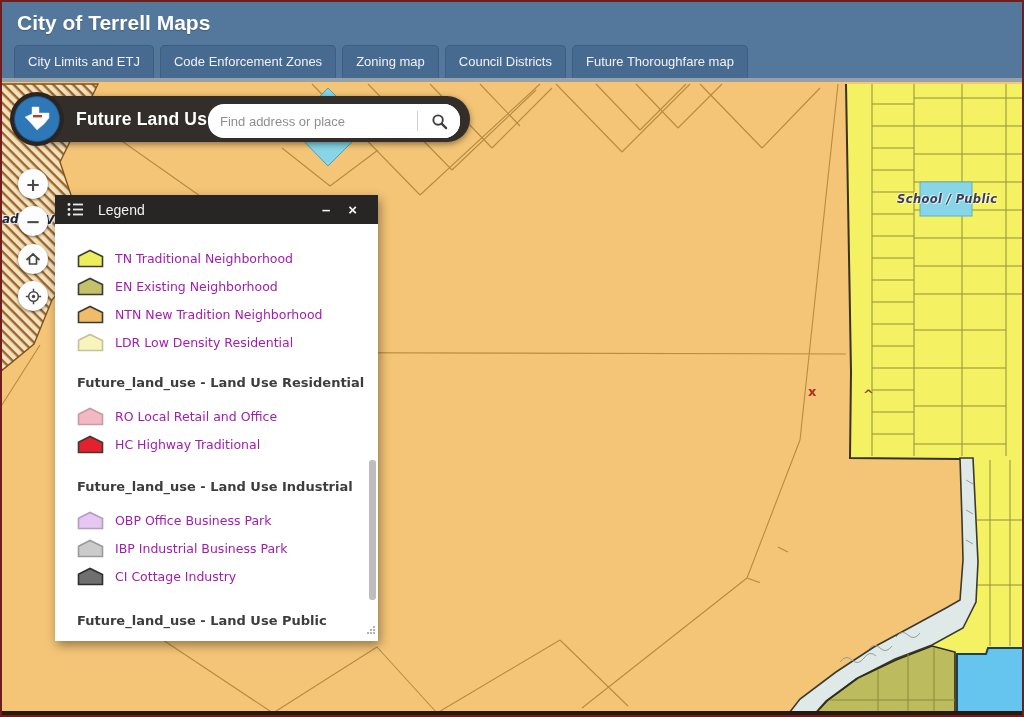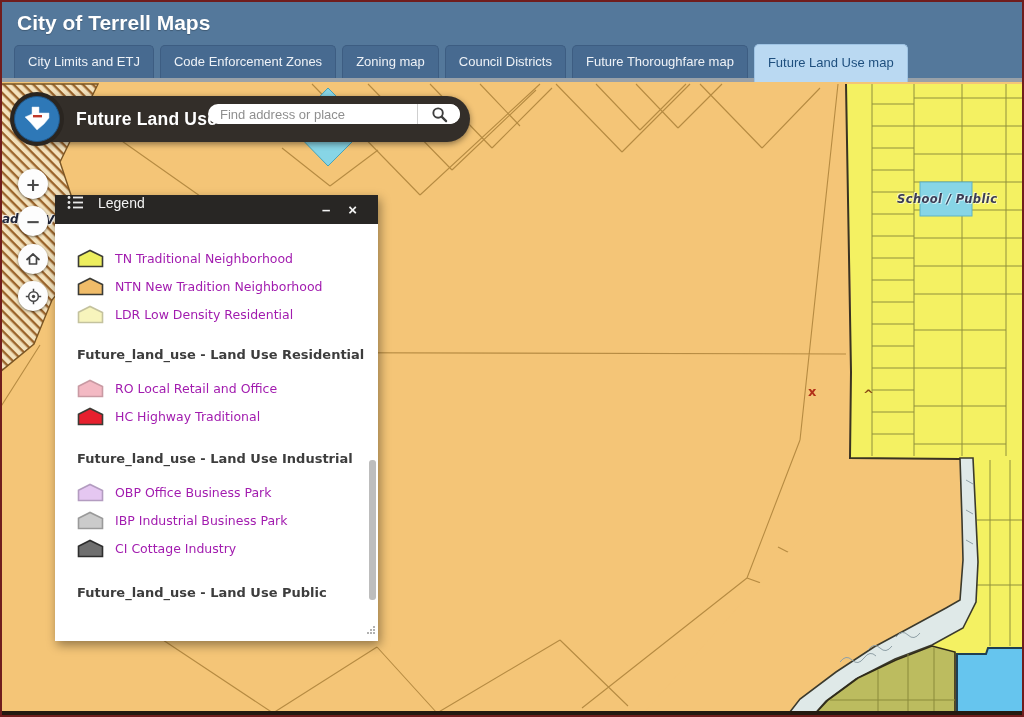--- a/index.html
+++ b/index.html
@@ -33,37 +33,37 @@
   .lbl-caret { font-size:13px; font-weight:700; color:#8a4a15; }
 
   
   .toolbar { position:absolute; left:14px; top:14px; width:456px; height:46px; background:#332e29; border-radius:23px;
              box-shadow:0 2px 6px rgba(0,0,0,.45); z-index:10; }
   .logo { position:absolute; left:-4px; top:-4px; width:54px; height:54px; border-radius:50%; background:#2a2520;
           display:flex; align-items:center; justify-content:center; }
   .logo-inner { width:46px; height:46px; border-radius:50%; background:#2e78b7; border:1px solid #1d5486;
                 display:flex; align-items:center; justify-content:center; }
   .app-label { position:absolute; left:62px; top:0; line-height:46px; font-size:17.5px; font-weight:700; color:#ffffff; letter-spacing:.2px; }
-  .searchbox { position:absolute; right:10px; top:8px; width:252px; height:20px; background:#ffffff; border-radius:16px;
+  .searchbox { position:absolute; right:10px; top:8px; width:252px; height:34px; background:#ffffff; border-radius:16px;
                display:flex; align-items:center; overflow:hidden; }
   .searchbox input { flex:1; height:100%; border:none; outline:none; padding:0 12px; font-size:13px; color:#333;
                      font-family:"Liberation Sans", sans-serif; background:transparent; }
   .searchbox input::placeholder { color:#8f8f8f; }
   .search-divider { width:1px; height:20px; background:#cfcfcf; }
   .search-btn { width:42px; height:100%; display:flex; align-items:center; justify-content:center; cursor:pointer; background:#fff; border:none; }
 
   
   .ctrl { position:absolute; left:18px; width:30px; height:30px; border-radius:50%; background:#fdfdfd; border:none;
           box-shadow:0 1px 3px rgba(0,0,0,.5); display:flex; align-items:center; justify-content:center;
           font-size:18px; font-weight:700; color:#4a4a4a; cursor:pointer; z-index:9; font-family:"DejaVu Sans", sans-serif; }
 
   
   .legend { position:absolute; left:55px; top:113px; width:323px; height:446px; background:#ffffff;
             box-shadow:2px 4px 10px rgba(0,0,0,.4); z-index:20; }
-  .lg-header { height:29px; background:#282624; display:flex; padding:0 12px; }
+  .lg-header { height:29px; background:#282624; display:flex; align-items:center; padding:0 12px; }
   .lg-title { color:#f3f3f3; font-size:14px; margin-left:14px; flex:1; }
   .lg-btn { color:#f3f3f3; font-size:15px; font-weight:700; background:none; border:none; cursor:pointer; padding:0 9px; line-height:29px; }
   .lg-body { position:relative; height:417px; padding:20px 0 0 22px; overflow:hidden; background:#fff; }
   .lg-row { display:flex; align-items:center; gap:11px; height:28px; }
   .lg-row span { font-size:12.5px; color:#a21caf; font-family:"DejaVu Sans", sans-serif; }
   .lg-heading { height:22px; line-height:22px; font-size:13px; font-weight:700; color:#3d3d3d; font-family:"DejaVu Sans", sans-serif; }
   .mt16 { margin-top:16px; } .mt18 { margin-top:18px; } .mt20 { margin-top:20px; } .mb8 { margin-bottom:8px; }
   .lg-scrollthumb { position:absolute; right:2px; top:236px; width:7px; height:140px; background:#bdbdbd; border-radius:3px; cursor:pointer; }
   .lg-resize { position:absolute; right:2px; bottom:2px; cursor:nwse-resize; }
 </style>
@@ -77,21 +77,20 @@
   </div>
 
   <div class="tabbar">
     <div class="tab-baseline"></div>
     <div class="tabstrip">
       <div class="tab">City Limits and ETJ</div>
       <div class="tab">Code Enforcement Zones</div>
       <div class="tab">Zoning map</div>
       <div class="tab">Council Districts</div>
       <div class="tab">Future Thoroughfare map</div>
-      <div class="tab active">Future Land Use map</div>
     </div>
   </div>
 
   <div class="map">
     <svg class="base" width="1024" height="635" viewBox="0 82 1024 635" preserveAspectRatio="none">
       <defs>
         <pattern id="hatch" patternUnits="userSpaceOnUse" width="7" height="7" patternTransform="rotate(45)">
           <rect width="7" height="7" fill="#f3e2bd"></rect>
           <rect width="7" height="2.4" fill="#9b652c"></rect>
         </pattern>
@@ -209,20 +208,26 @@
       <div class="lg-body">
 
         <div class="lg-row">
           <svg width="27" height="19" viewBox="0 0 27 19">
               <path d="M1.5,7.2 L13,1.5 L25.5,7.5 L25.5,17.5 L1.5,17.5 Z" stroke-width="1.6" fill="#edee5e" stroke="#3b3b35"></path>
             </svg>
           <span>TN Traditional Neighborhood</span>
         </div>
         <div class="lg-row">
           <svg width="27" height="19" viewBox="0 0 27 19">
+              <path d="M1.5,7.2 L13,1.5 L25.5,7.5 L25.5,17.5 L1.5,17.5 Z" stroke-width="1.6" fill="#c3c16a" stroke="#3b3b35"></path>
+            </svg>
+          <span>EN Existing Neighborhood</span>
+        </div>
+        <div class="lg-row">
+          <svg width="27" height="19" viewBox="0 0 27 19">
               <path d="M1.5,7.2 L13,1.5 L25.5,7.5 L25.5,17.5 L1.5,17.5 Z" stroke-width="1.6" fill="#f0bc69" stroke="#3b3b35"></path>
             </svg>
           <span>NTN New Tradition Neighborhood</span>
         </div>
         <div class="lg-row">
           <svg width="27" height="19" viewBox="0 0 27 19">
               <path d="M1.5,7.2 L13,1.5 L25.5,7.5 L25.5,17.5 L1.5,17.5 Z" stroke-width="1.6" fill="#f7f4bc" stroke="#c4c29e"></path>
             </svg>
           <span>LDR Low Density Residential</span>
         </div>

